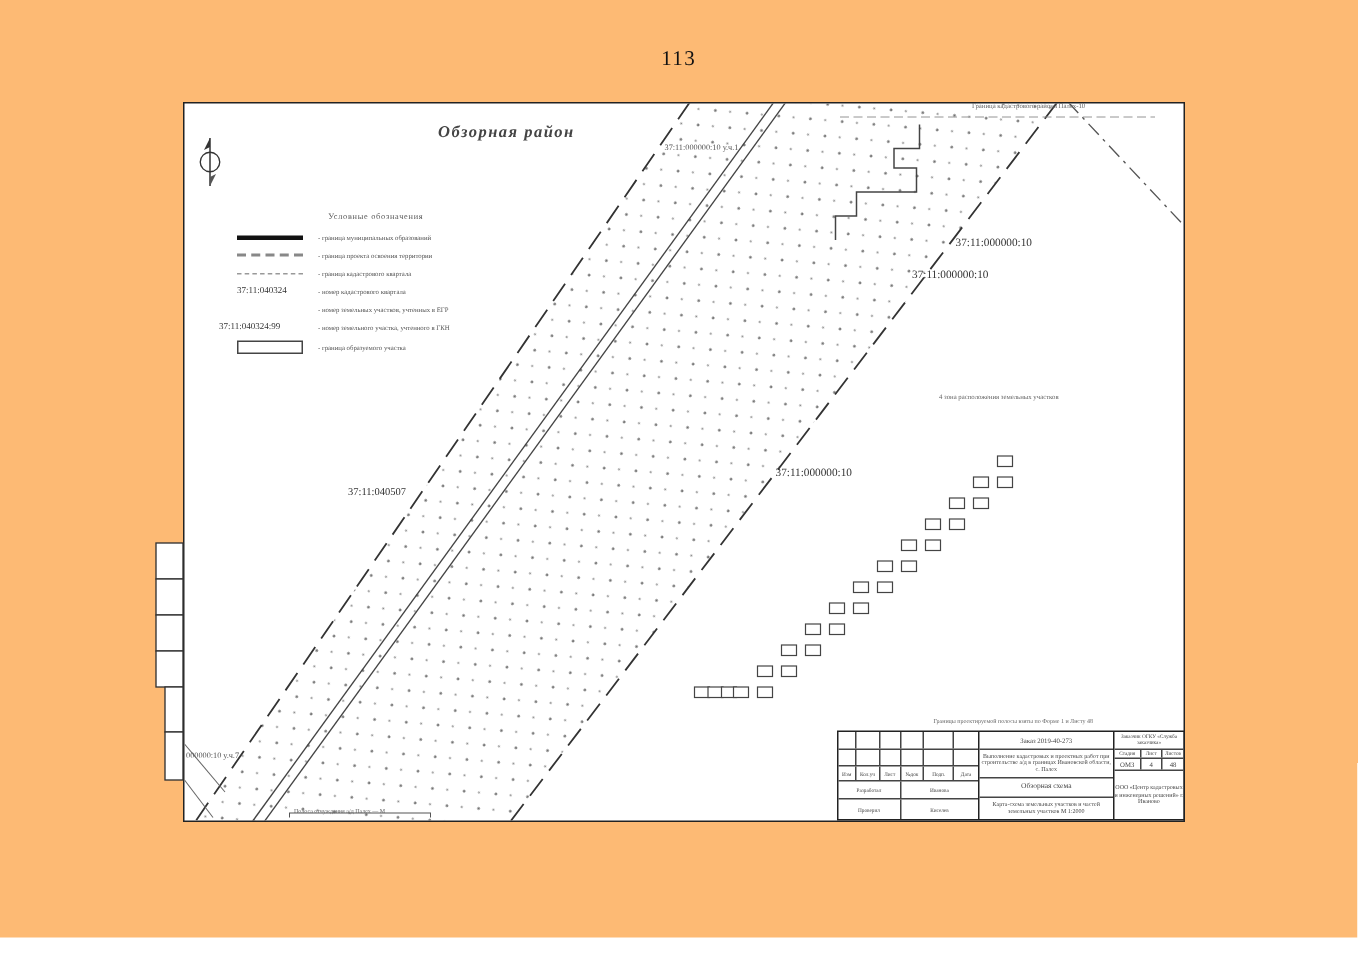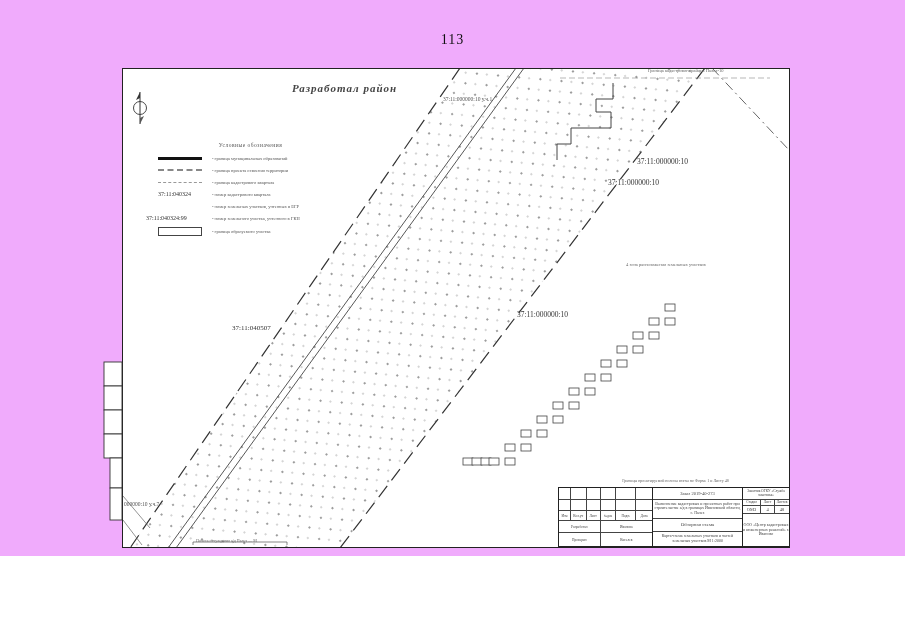--- a/index.html
+++ b/index.html
@@ -1,17 +1,17 @@
 <!DOCTYPE html>
 <html><head>
 <meta charset="utf-8">
 <style>
   * { margin:0; padding:0; box-sizing:border-box; }
   html,body { width:905px; height:640px; background:#fff; font-family:"Liberation Serif","DejaVu Serif",serif; color:#222; }
-  #page { position:relative; width:905px; height:556px; background:#f0abfc; overflow:hidden; }
+  #page { position:relative; width:905px; height:625px; background:#fdba74; overflow:hidden; }
 
   .page-num { position:absolute; top:32px; left:0; width:100%; text-align:center; font-size:14px; letter-spacing:1px; color:#111; }
 
   #map-frame { position:absolute; left:122px; top:68px; width:668px; height:480px; border:1.5px solid #222; background:#fff; }
 
   svg.overlay { position:absolute; left:0; top:0; width:905px; height:640px; }
 
   .lbl { position:absolute; white-space:nowrap; color:#333; }
   .district { left:292px; top:82px; font-size:11px; font-style:italic; font-weight:bold; color:#444; letter-spacing:1px; }
   .top-right-note { left:648px; top:68px; font-size:4.5px; color:#666; }
@@ -130,21 +130,21 @@
     <g stroke="#333" stroke-width="0.9" fill="#fff">
       <rect x="104" y="362" width="18" height="24"></rect>
       <rect x="104" y="386" width="18" height="24"></rect>
       <rect x="104" y="410" width="18" height="24"></rect>
       <rect x="104" y="434" width="18" height="24"></rect>
       <rect x="110" y="458" width="12" height="30"></rect>
       <rect x="110" y="488" width="12" height="32"></rect>
     </g>
   </svg>
 
-  <div class="lbl district">Разработал район</div>
+  <div class="lbl district">Обзорная район</div>
   <div class="lbl top-right-note">Граница кадастрового района Палех-10</div>
   <div class="lbl parcel-top">37:11:000000:10 у.ч.1</div>
   <div class="lbl parcel-r-up">37:11:000000:10</div>
   <div class="lbl parcel-r-low">37:11:000000:10</div>
   <div class="lbl parcel-center">37:11:000000:10</div>
   <div class="lbl quarter-left">37:11:040507</div>
   <div class="lbl zone-note">4 зона расположения земельных участков</div>
   <div class="lbl parcel-bl">000000:10 у.ч.7</div>
   <div class="lbl bottom-strip">Полоса отчуждения а/д Палех — М</div>
 

